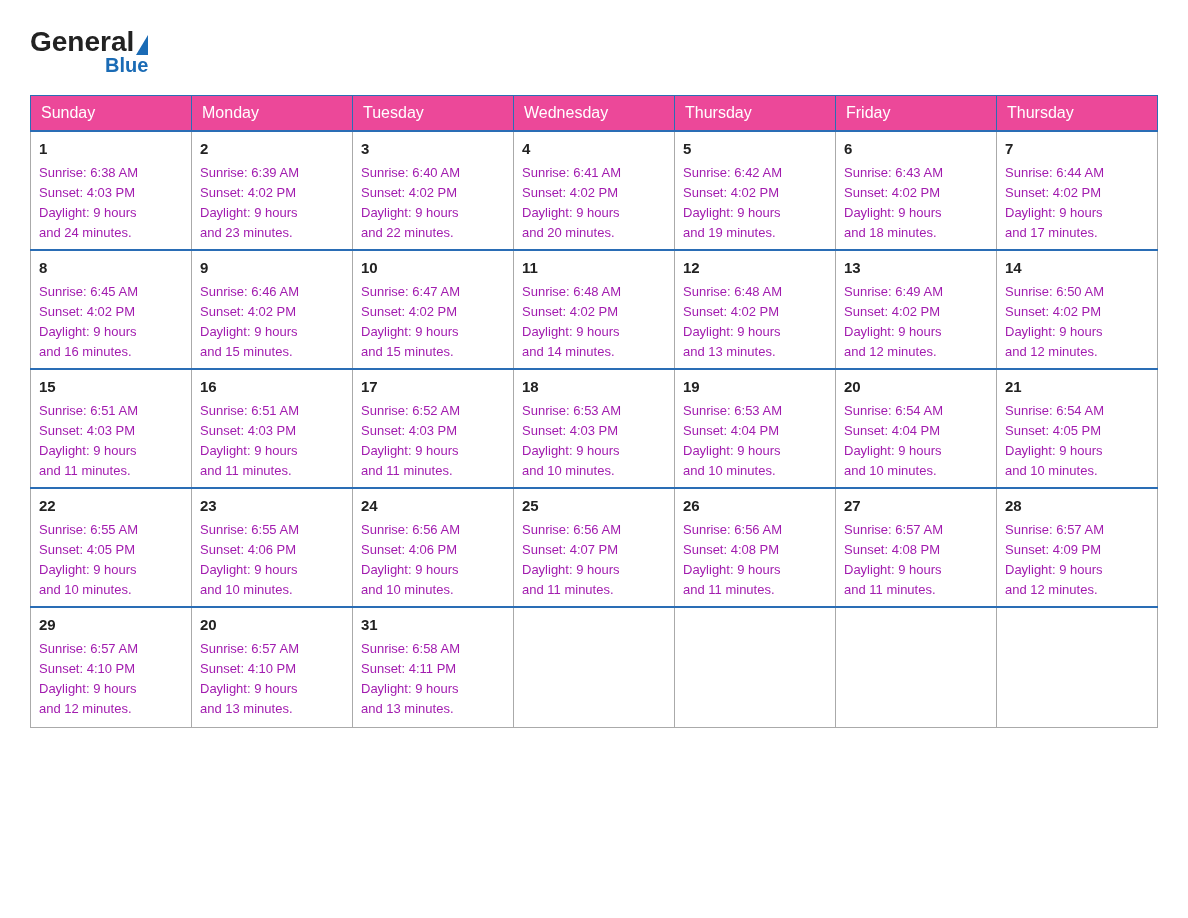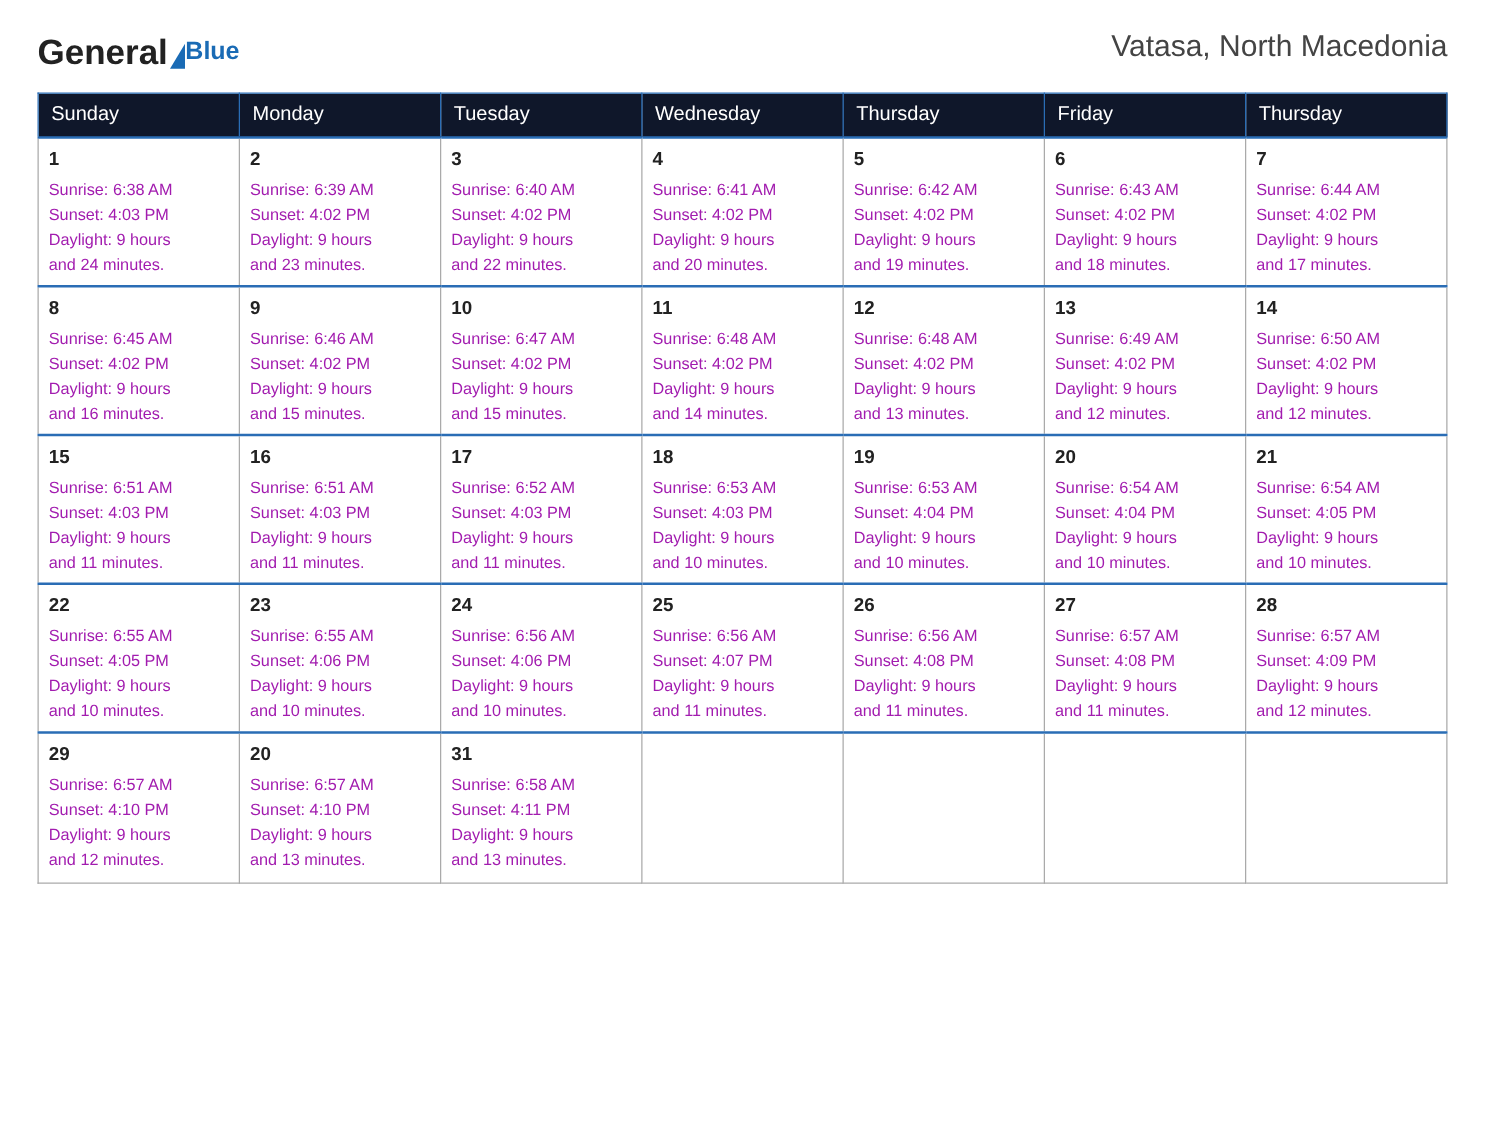--- a/index.html
+++ b/index.html
@@ -12,22 +12,22 @@
       padding: 20px 30px 30px 30px;
     }
     .header {
       display: flex;
       justify-content: space-between;
       align-items: flex-start;
       margin-bottom: 18px;
     }
     .logo {
       display: flex;
-      flex-direction: row;
-      align-items: center;
+      flex-direction: column;
+      align-items: flex-end;
       margin-top: 8px;
     }
     .logo-text {
       display: flex;
       align-items: flex-end;
       font-size: 28px;
       font-weight: bold;
       color: #222;
       line-height: 1;
     }
@@ -60,21 +60,21 @@
       font-size: 24px;
       color: #444;
       margin-top: 4px;
     }
     .calendar-table {
       width: 100%;
       border-collapse: collapse;
       table-layout: fixed;
     }
     .calendar-table th {
-      background: #0f172a;
+      background: #ec4899;
       color: #fff;
       font-size: 16px;
       font-weight: normal;
       padding: 8px 10px;
       text-align: left;
       border: 1px solid #2a6db5;
     }
     .calendar-table td {
       border: 1px solid #aaa;
       vertical-align: top;
@@ -111,21 +111,20 @@
 
 <div class="header">
   <div class="logo">
     <div class="logo-text">
       <span class="logo-general">General</span>
       <span class="logo-triangle"></span>
     </div>
     <div class="logo-blue">Blue</div>
   </div>
   <div class="title-block">
-    <div class="location-title">Vatasa, North Macedonia</div>
   </div>
 </div>
 
 <table class="calendar-table">
   <thead>
     <tr>
     <th>Sunday</th>
         <th>Monday</th>
         <th>Tuesday</th>
         <th>Wednesday</th>

